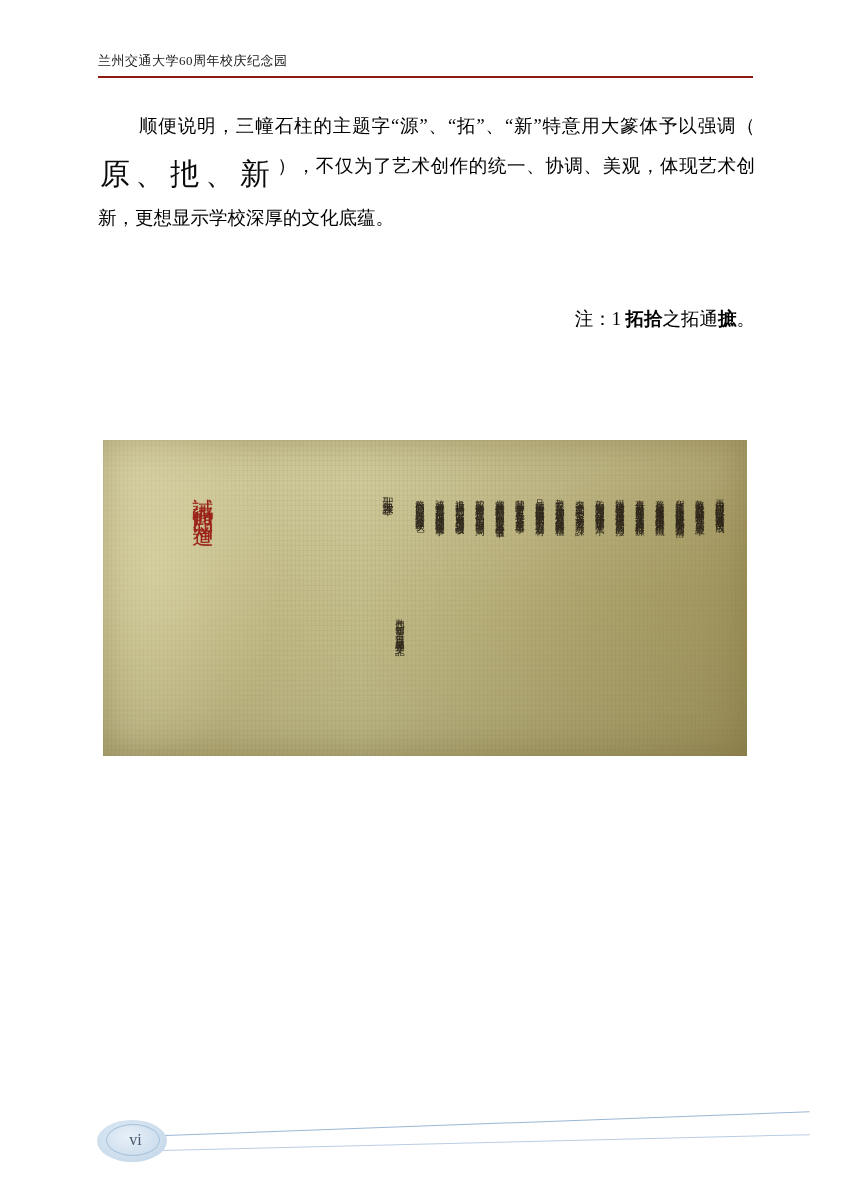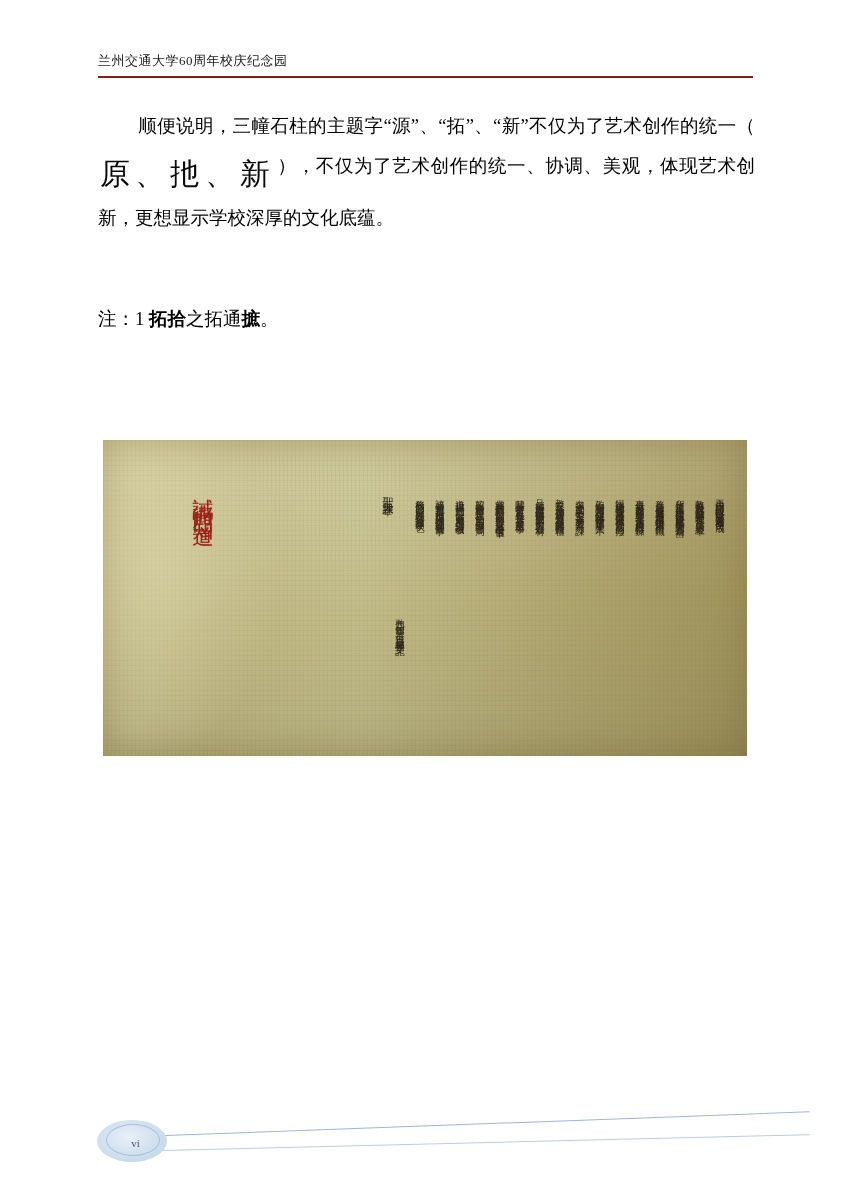--- a/index.html
+++ b/index.html
@@ -81,20 +81,21 @@
   .notes {
     position: absolute;
     left: 98px;
     top: 300px;
     width: 657px;
   }
   .note-line {
     font-size: 18.5px;
     line-height: 38px;
     color: #000;
+    text-align: right;
   }
   .note-line.second { padding-left: 26px; }
   .bold-ch { font-weight: bold; }
 
   
   .plate {
     position: absolute;
     left: 103px;
     top: 440px;
     width: 644px;
@@ -214,39 +215,39 @@
     height: 30px;
     border-radius: 50%;
     border: 1px solid #a8c3dc;
   }
   .folio-num {
     position: absolute;
     left: 97px;
     bottom: 51px;
     width: 77px;
     text-align: center;
-    font-size: 11px;
+    font-size: 16px;
     color: #44566a;
     font-family: "Liberation Serif", "DejaVu Serif", serif;
     margin-top: 28px;
   }
 </style>
 </head>
 <body>
 
 <div class="page">
 
   <div class="header">
     <div class="header-text">兰州交通大学60周年校庆纪念园</div>
   </div>
   <div class="header-rule"></div>
 
   <div class="body-block">
     <div class="para">
-      <span class="indent"></span><span>顺便说明，三幢石柱的主题字“源”、“拓”、“新”不仅为了艺术创作的统一（</span><span class="seal-inline"><span class="glyph">原、扡、新</span></span><span>），不仅为了艺术创作的统一、协调、美观，体现艺术创新，更想显示学校深厚的文化底蕴。</span>
+      <span class="indent"></span><span>顺便说明，三幢石柱的主题字“源”、“拓”、“新”特意用大篆体予以强调（</span><span class="seal-inline"><span class="glyph">原、扡、新</span></span><span>），不仅为了艺术创作的统一、协调、美观，体现艺术创新，更想显示学校深厚的文化底蕴。</span>
     </div>
   </div>
 
   <div class="notes">
     <div class="note-line">
       <span>注：1 </span><span class="bold-ch">拓拾</span><span>之拓通</span><span class="bold-ch">摭</span><span>。</span>
     </div>
   </div>
 
   <div class="plate">

